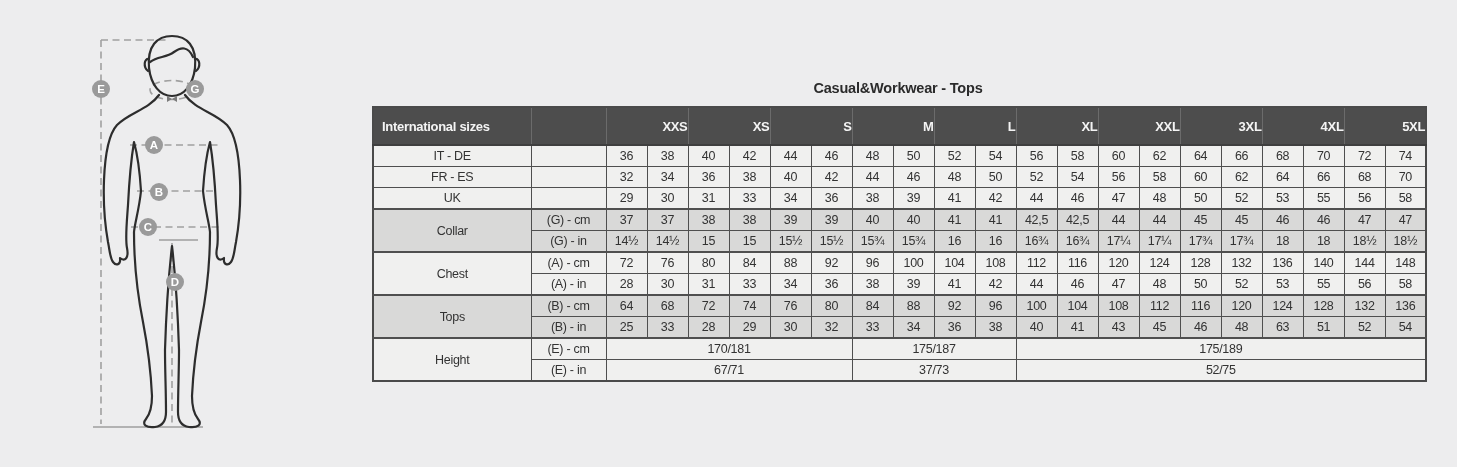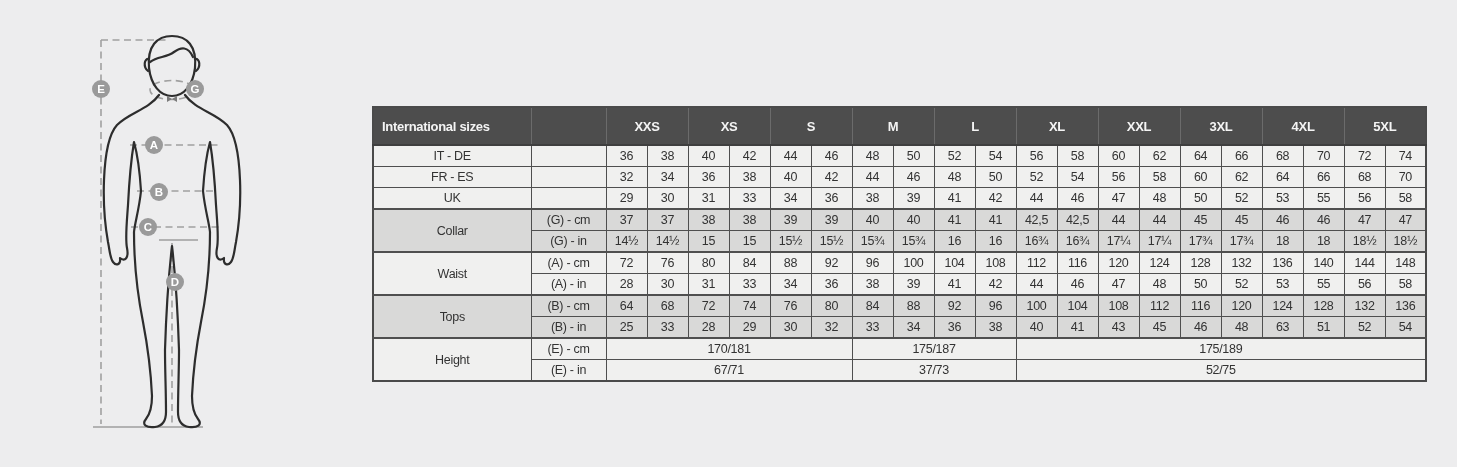--- a/index.html
+++ b/index.html
@@ -23,21 +23,21 @@
   
   table.size-chart{
     position:absolute;left:372px;top:106px;width:1052px;
     border-collapse:collapse;table-layout:fixed;
     border:2px solid #4A4A4A;
     font-size:12.5px;letter-spacing:-0.3px;color:#333;
   }
   table.size-chart th{
     background:#4D4D4D;color:#F4F4F4;font-weight:bold;
     height:36px;border:1px solid #6B6B6B;border-bottom:2px solid #3F3F3F;
-    font-size:13px;text-align:center;padding:0;
+    font-size:13px;text-align:right;padding:0;
   }
   table.size-chart th.hl{text-align:left;padding-left:8px;margin-top:35px;}
   table.size-chart td{
     border:1px solid #4F4F4F;height:20px;text-align:center;
     padding:0;white-space:nowrap;overflow:hidden;
   }
   tr.light td{background:#F0F0EF;}
   tr.shaded td{background:#D9D9D8;}
   td.lab,td.sub{text-align:left;padding-left:8px;}
   td.ps,th.ps{border-left-width:2px;}
@@ -131,20 +131,21 @@
           <text x="148" y="231" fill="#FFFFFF">C</text>
         </g>
         <g>
           <circle cx="175" cy="282" r="9" fill="#9A9A9A"></circle>
           <text x="175" y="286" fill="#FFFFFF">D</text>
         </g>
       </g>
     </svg>
   </div>
 
+  <div class="chart-title">Casual&amp;Workwear - Tops</div>
 
   <table class="size-chart">
     <colgroup>
         <col style="width: 158px;">
         <col style="width: 75px;">
         <col style="width: 41px;">
         <col style="width: 41px;">
         <col style="width: 41px;">
         <col style="width: 41px;">
         <col style="width: 41px;">
@@ -294,21 +295,21 @@
           <td class="v ps">17¼</td>
           <td class="v">17¼</td>
           <td class="v ps">17¾</td>
           <td class="v">17¾</td>
           <td class="v ps">18</td>
           <td class="v">18</td>
           <td class="v ps">18½</td>
           <td class="v">18½</td>
         </tr>
         <tr class="light gs">
-          <td class="lab" rowspan="2">Waist</td>
+          <td class="lab" rowspan="2">Chest</td>
           <td class="sub">(A) - cm</td>
           <td class="v ps">72</td>
           <td class="v">76</td>
           <td class="v ps">80</td>
           <td class="v">84</td>
           <td class="v ps">88</td>
           <td class="v">92</td>
           <td class="v ps">96</td>
           <td class="v">100</td>
           <td class="v ps">104</td>

